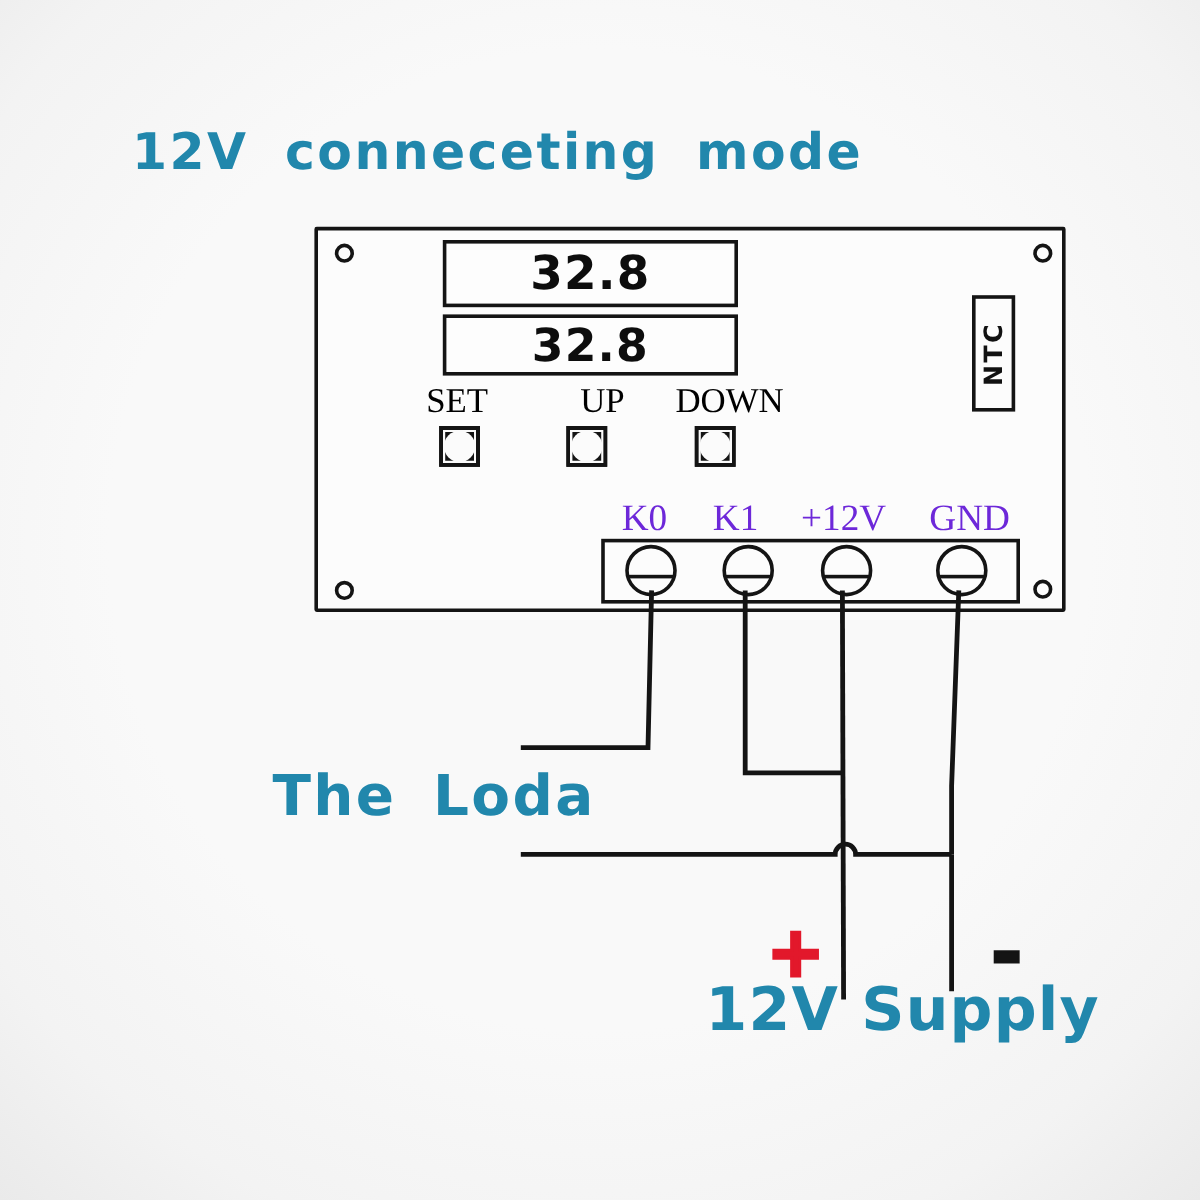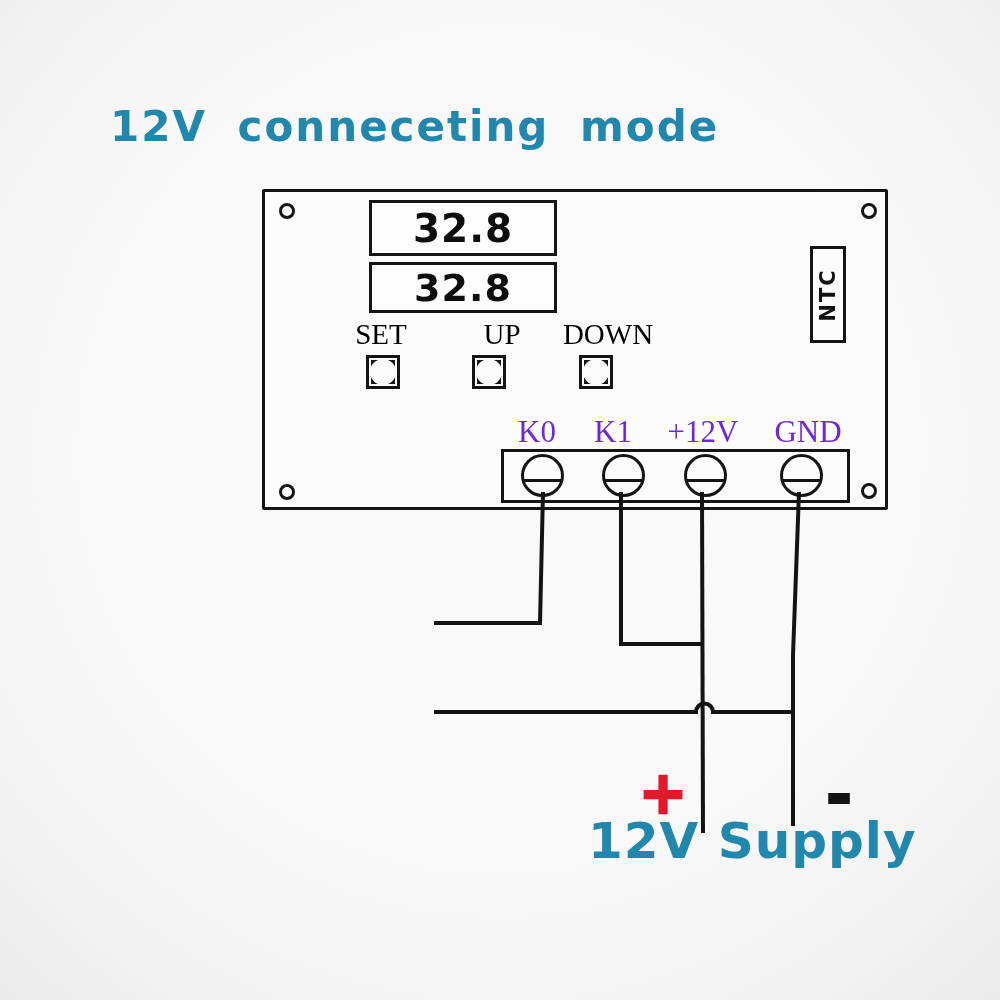--- a/index.html
+++ b/index.html
@@ -44,21 +44,21 @@
     background: #fcfcfc;
   }
   .hole-tl { left: 14px;  top: 11px; }
   .hole-tr { left: 596px; top: 11px; }
   .hole-bl { left: 14px;  top: 292px; }
   .hole-br { left: 596px; top: 291px; }
 
   .display-box {
     position: absolute;
     left: 104px;
-    width: 188px;
+    width: 246px;
     border: 3px solid #141414;
     background: #fdfdfd;
     display: flex; align-items: center; justify-content: center;
     font-weight: 700;
     color: #0d0d0d;
     letter-spacing: 1px;
   }
   .display-top    { top: 8px;  height: 56px; font-size: 39px; }
   .display-bottom { top: 70px; height: 51px; font-size: 38px; }
 
@@ -215,18 +215,19 @@
     <g stroke="#141414" stroke-width="4" fill="none" stroke-linejoin="miter">
       <polyline points="543,492 540,623 434,623"></polyline>
       <polyline points="621,492 621,644 702,644"></polyline>
       <polyline points="702,492 703,833"></polyline>
       <polyline points="799,492 793,655 793,712"></polyline>
       <path d="M434,712 H696 A 8.5 8.5 0 0 1 713,712 H793"></path>
       <path d="M793,712 V826"></path>
     </g>
   </svg>
 
+  <div class="teal-text watermark">The Loda</div>
 
   <div class="polarity plus-sign">+</div>
   <div class="polarity minus-sign">-</div>
   <div class="teal-text supply-label">12V Supply</div>
 
 </div>
 
 </body></html>

